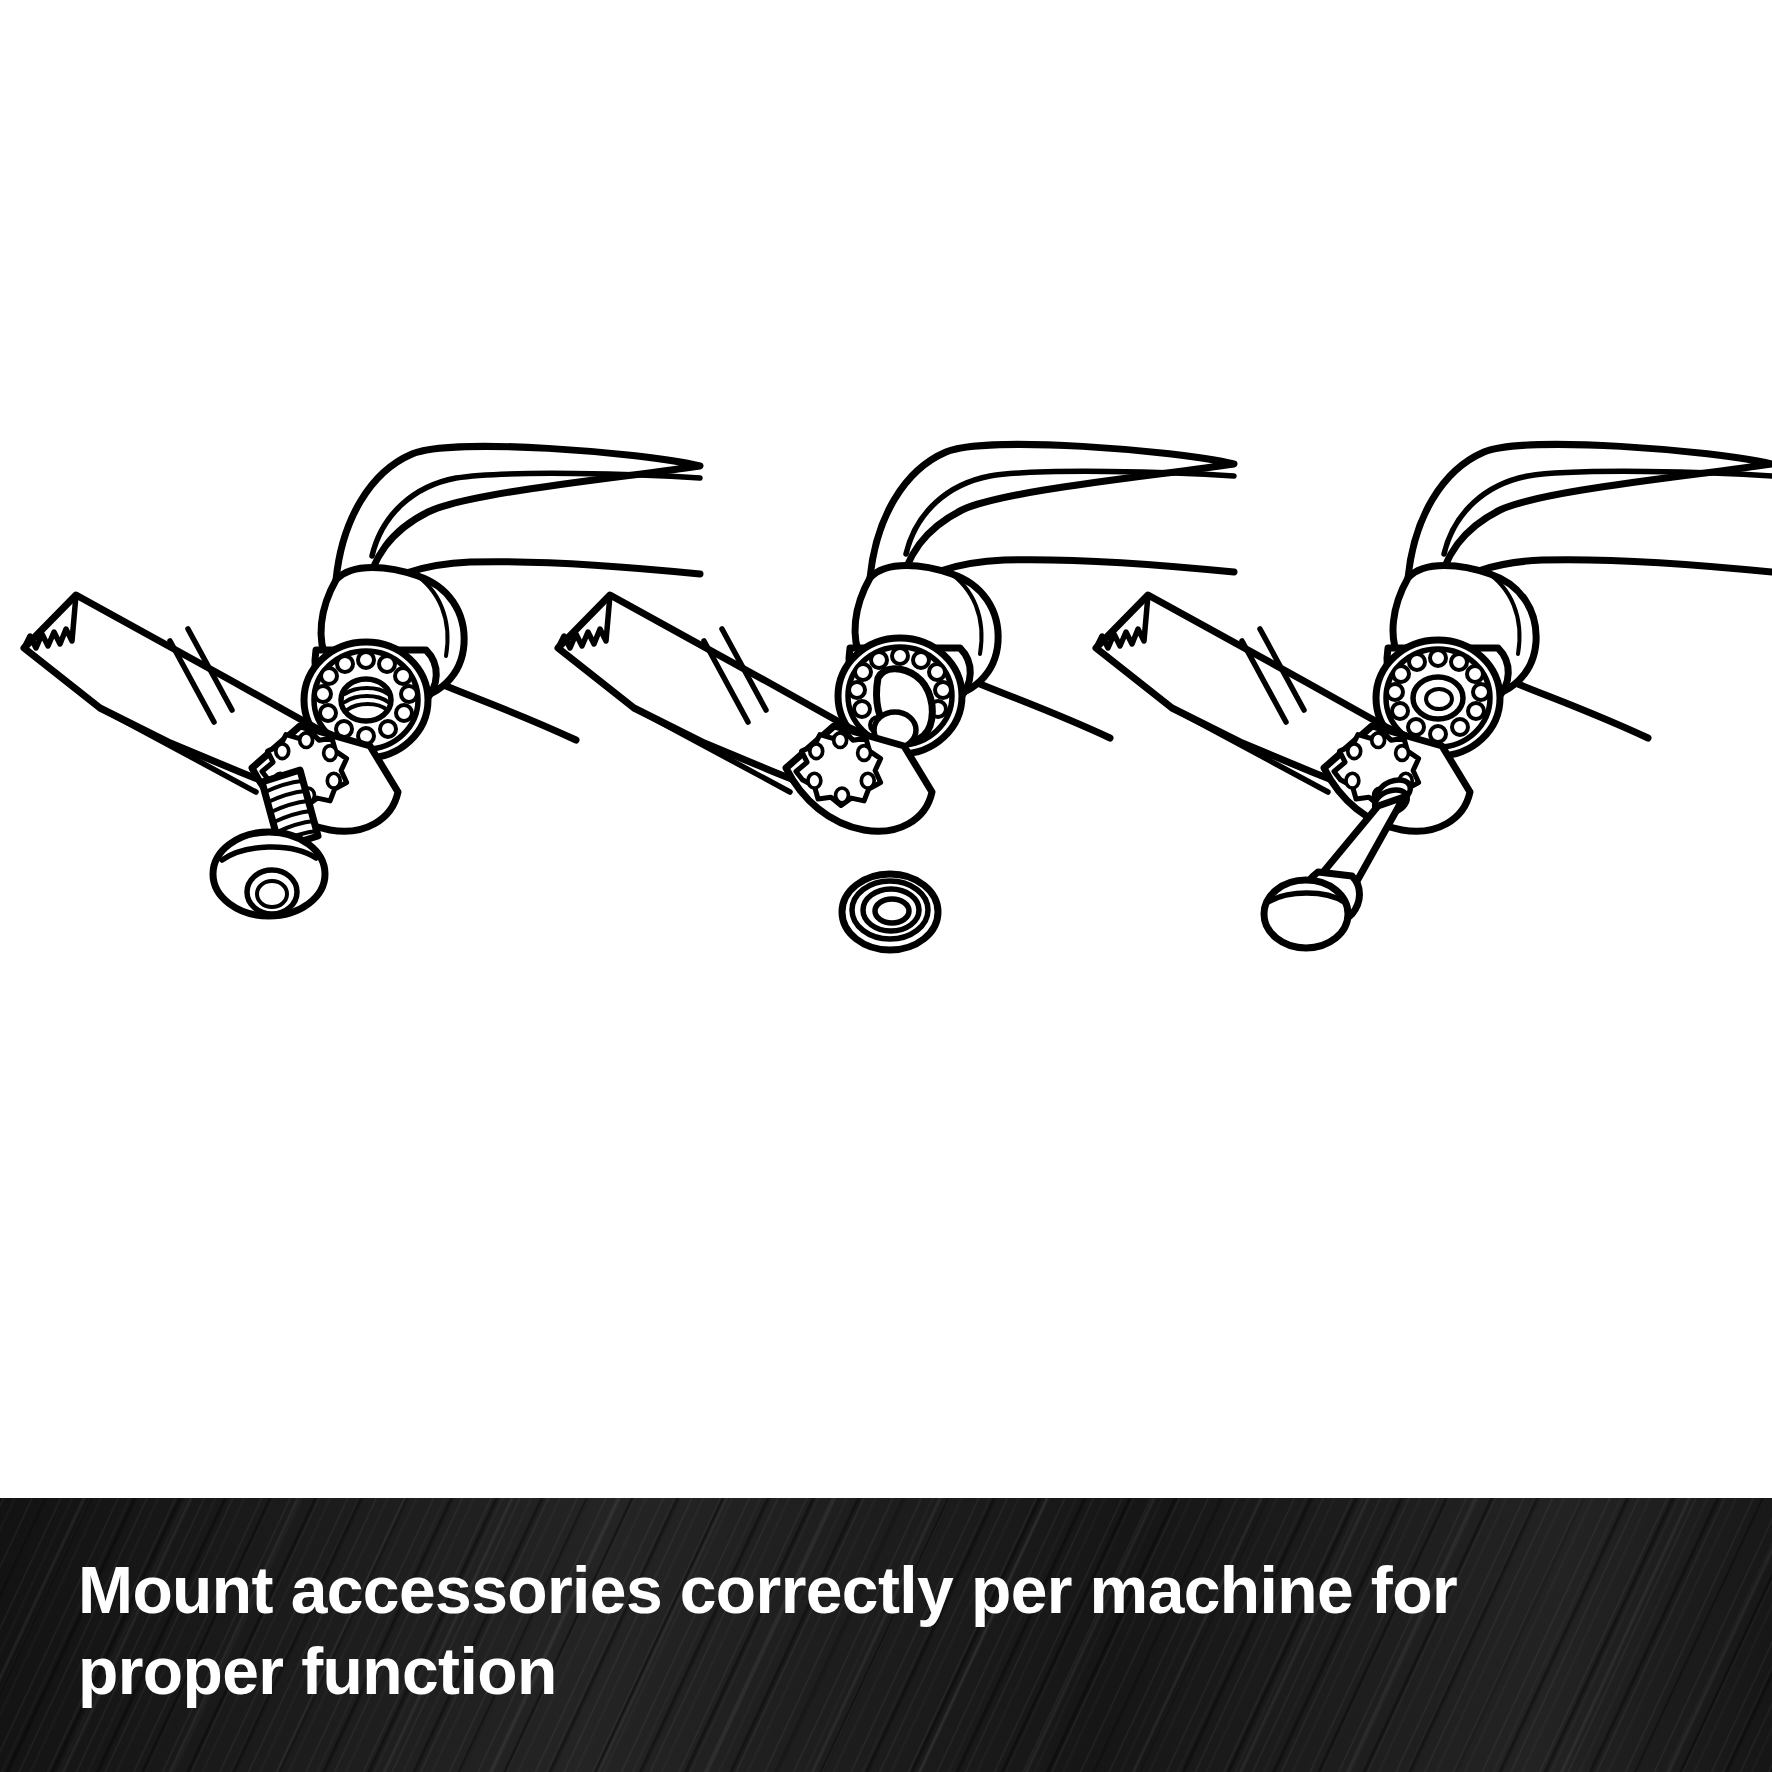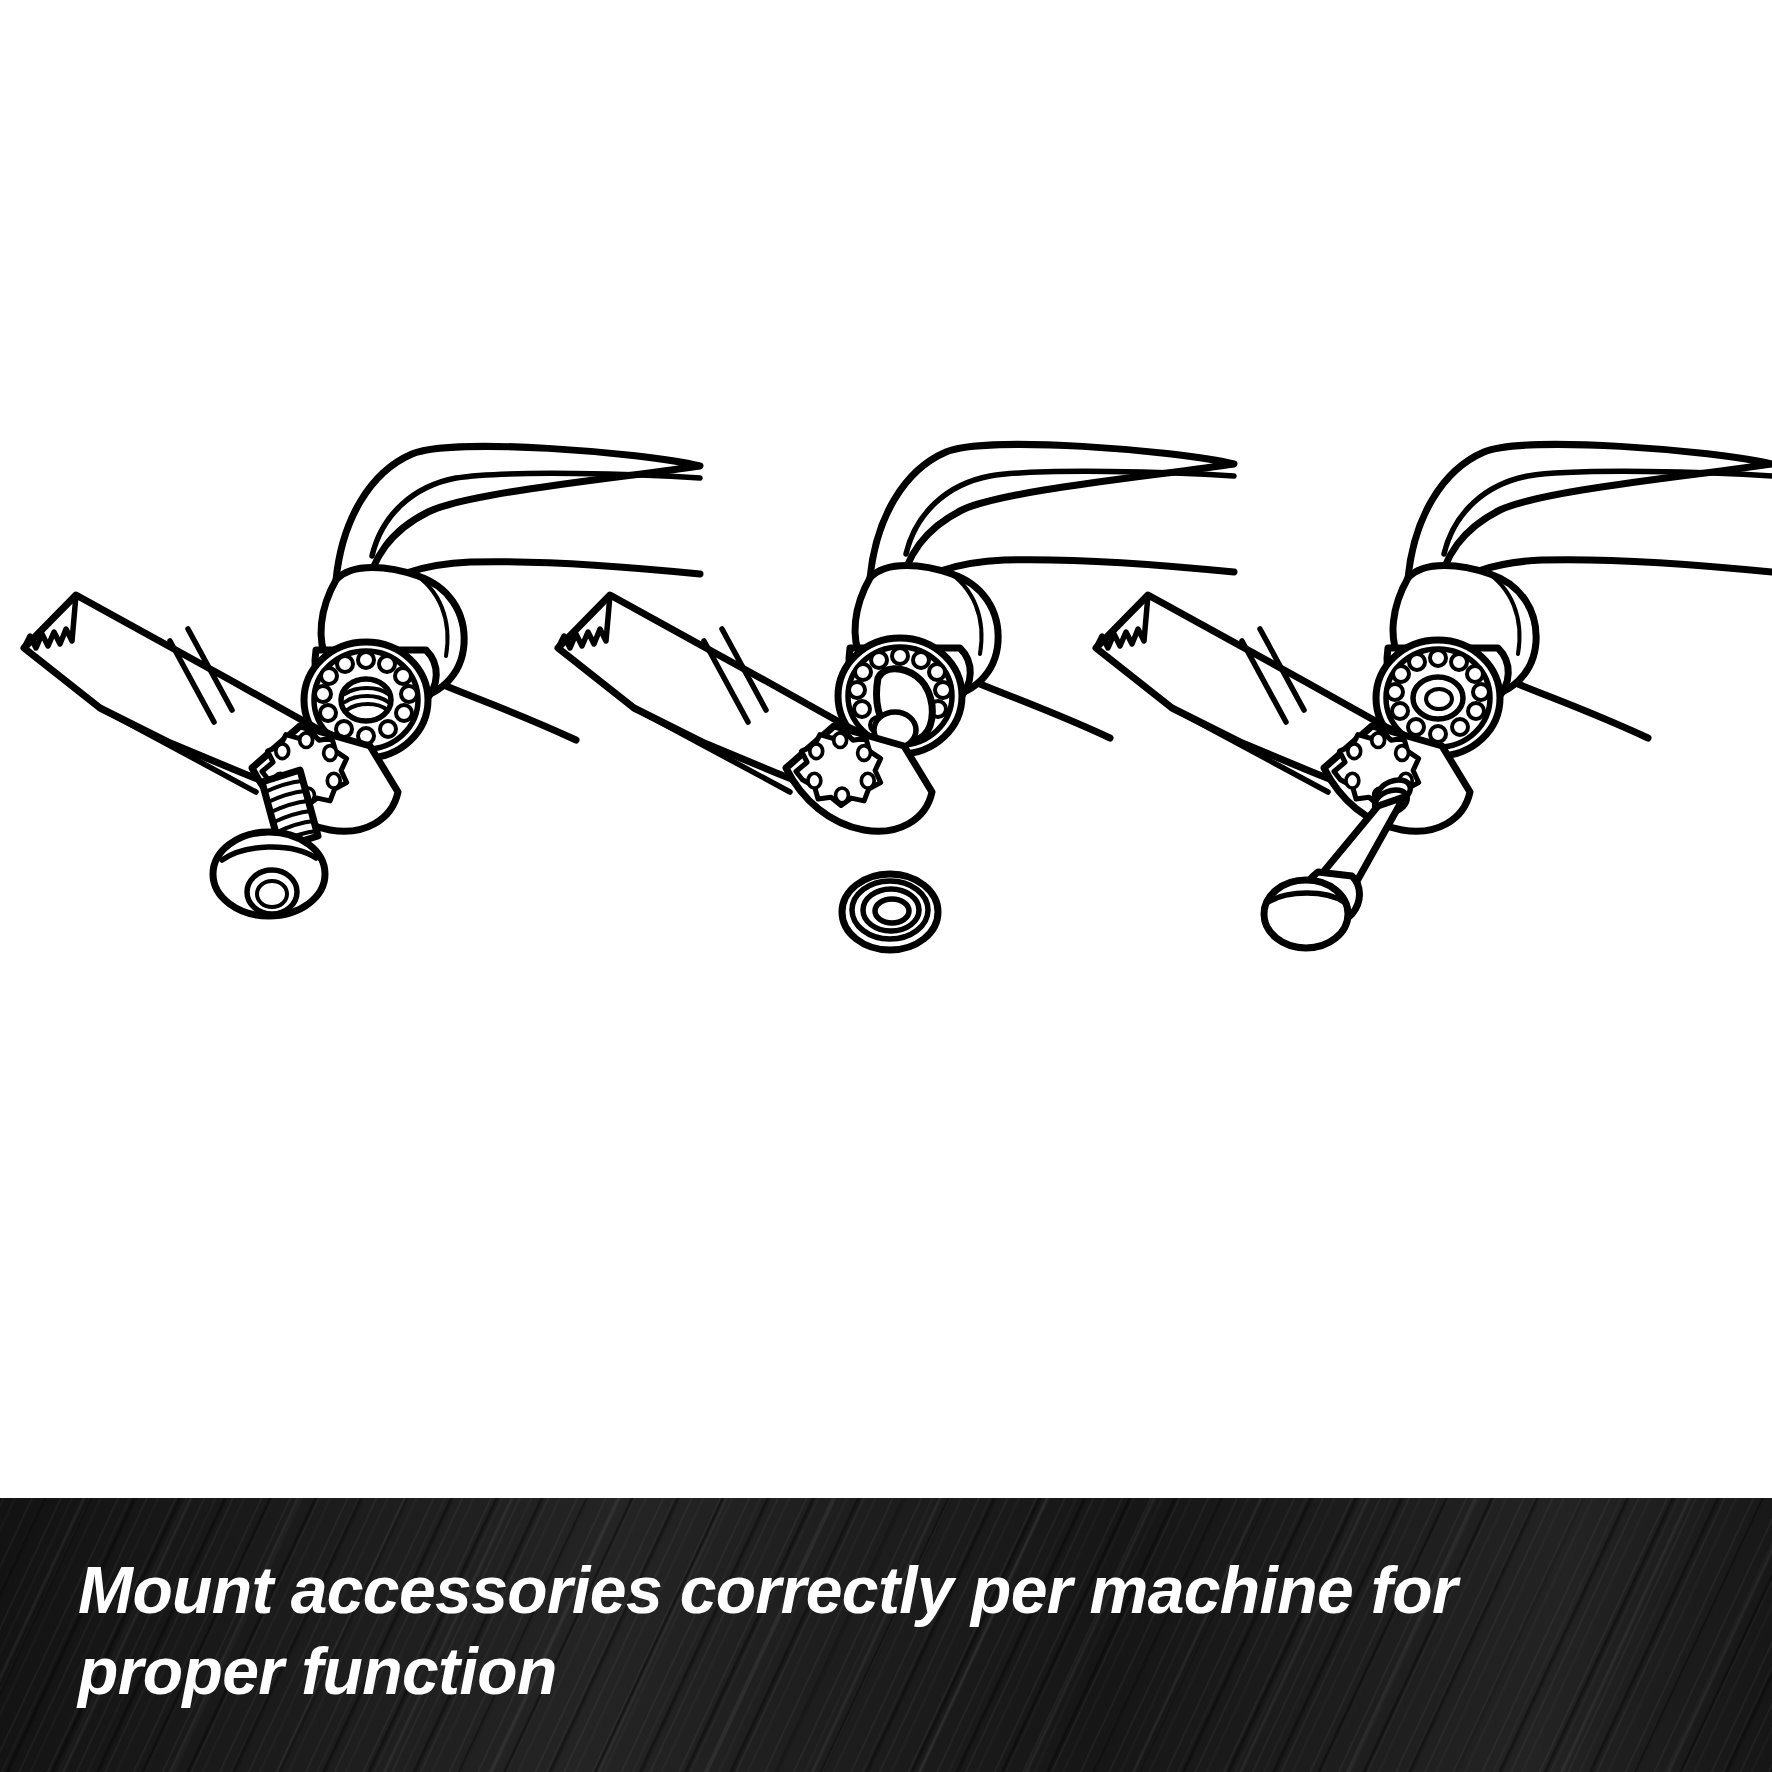--- a/index.html
+++ b/index.html
@@ -85,21 +85,20 @@
     left: 78px;
     top: 52px;
     width: 1600px;
     color: #ffffff;
     font-family: "Liberation Sans", sans-serif;
     font-weight: bold;
     font-size: 66px;
     line-height: 1.23;
     letter-spacing: -0.6px;
     white-space: pre-line;
-    font-style: italic;
   }
 </style>
 </head>
 <body>
 
 <div id="page">
 
   <div id="illustration-area">
     <svg viewBox="0 0 1772 1498" xmlns="http://www.w3.org/2000/svg">
       <defs>

